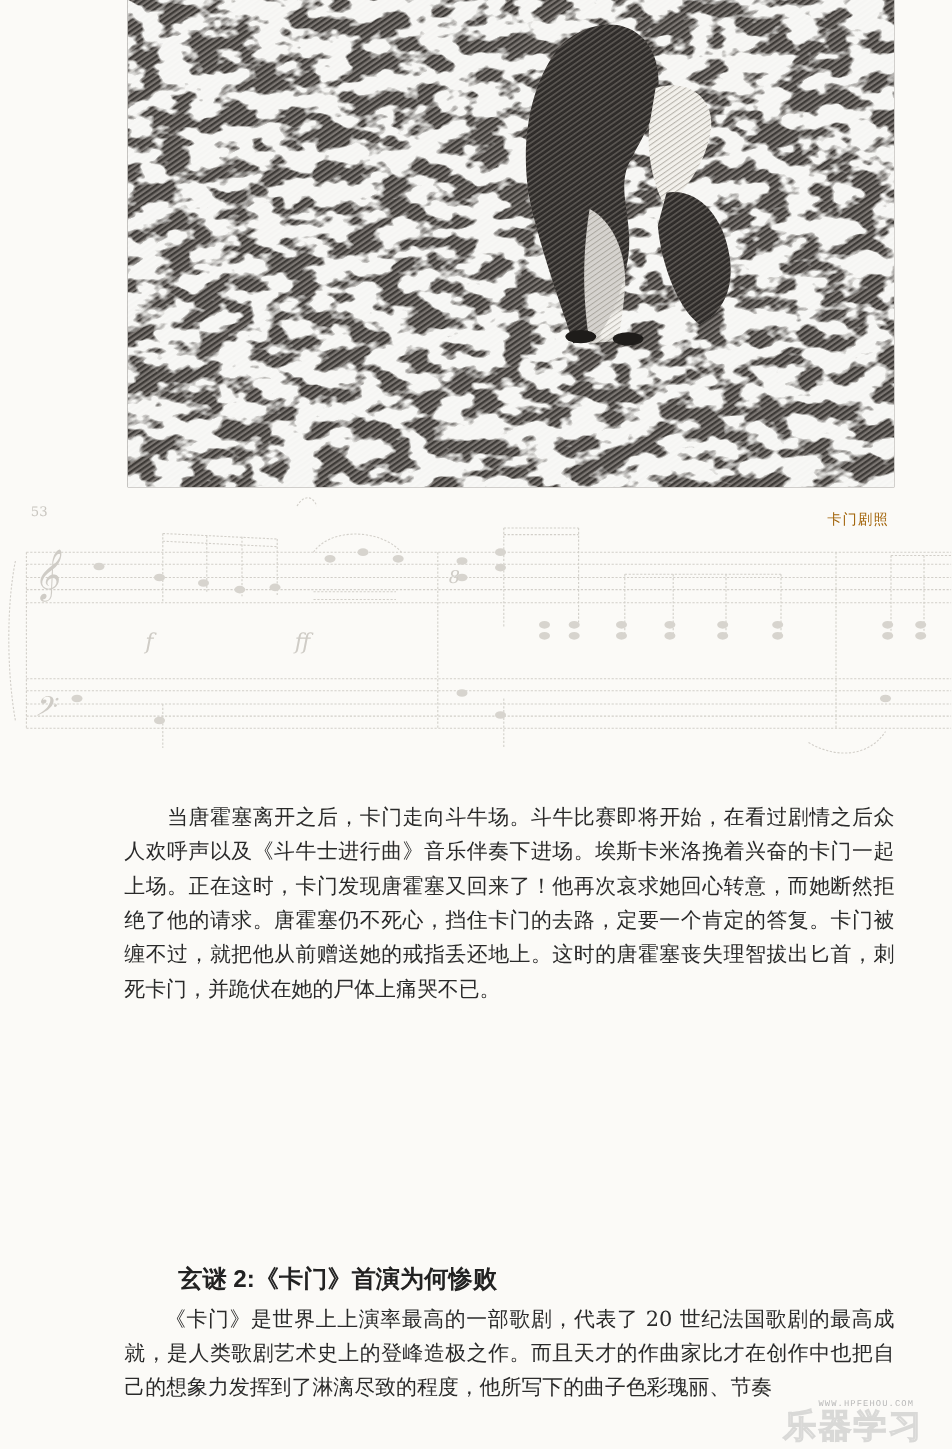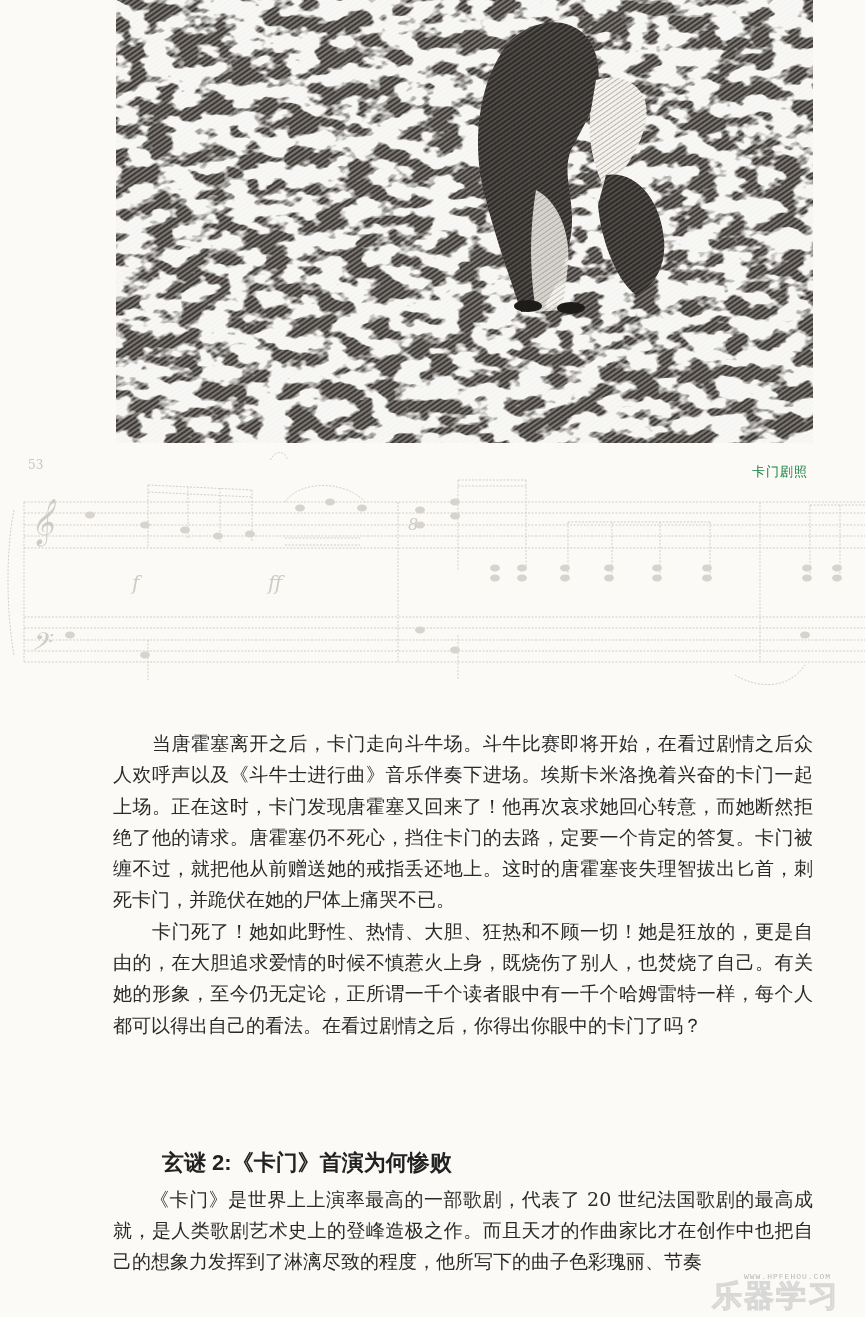--- a/index.html
+++ b/index.html
@@ -9,21 +9,21 @@
     font-family: "DejaVu Serif", "Liberation Serif", serif;
     color: #2a2a2a;
   }
   .photo {
     position: absolute; left: 116px; top: 0; width: 697px; height: 443px;
     overflow: hidden; background: #6e6a66;
   }
   .photo svg { display: block; }
   .caption {
     position: absolute; left: 752px; top: 463px;
-    font-size: 13px; letter-spacing: 1px; color: #15803d;
+    font-size: 13px; letter-spacing: 1px; color: #a16207;
     font-family: "DejaVu Sans", "Liberation Sans", sans-serif;
   }
   .score {
     position: absolute; left: 0; top: 450px; width: 865px; height: 240px;
   }
   .measure-num {
     position: absolute; left: 28px; top: 458px; font-size: 12px; color: #c9c6c0;
     font-family: "DejaVu Serif", serif;
   }
   .body-text {
@@ -188,23 +188,20 @@
     <text x="132" y="140" font-size="20">f</text>
     <text x="268" y="140" font-size="20">ff</text>
     <text x="408" y="80" font-size="16">8</text>
   </g>
 </svg>
 
 <div class="body-text" style="top:728px;">
   <p class="indent">
     <span>当唐霍塞离开之后，卡门走向斗牛场。斗牛比赛即将开始，在看过剧情之后</span><span>众人欢呼声以及《斗牛士进行曲》音乐伴奏下进场。埃斯卡米洛挽着兴奋的卡</span><span>门一起上场。正在这时，卡门发现唐霍塞又回来了！他再次哀求她回心转意，</span><span>而她断然拒绝了他的请求。唐霍塞仍不死心，挡住卡门的去路，定要一个肯定</span><span>的答复。卡门被缠不过，就把他从前赠送她的戒指丢还地上。这时的唐霍塞丧</span><span>失理智拔出匕首，刺死卡门，并跪伏在她的尸体上痛哭不已。</span>
   </p>
-  <p class="indent">
-    <span>卡门死了！她如此野性、热情、大胆、狂热和不顾一切！她是狂放的，更是</span><span>自由的，在大胆追求爱情的时候不慎惹火上身，既烧伤了别人，也焚烧了自己。</span><span>有关她的形象，至今仍无定论，正所谓一千个读者眼中有一千个哈姆雷特一样，</span><span>每个人都可以得出自己的看法。在看过剧情之后，你得出你眼中的卡门了吗？</span>
-  </p>
 </div>
 
 <div class="heading">玄谜 2:《卡门》首演为何惨败</div>
 
 <div class="para2">
   <p>
     <span>《卡门》是世界上上演率最高的一部歌剧，代表了 20 世纪法国歌剧的最高</span><span>成就，是人类歌剧艺术史上的登峰造极之作。而且天才的作曲家比才在创作中</span><span>也把自己的想象力发挥到了淋漓尽致的程度，他所写下的曲子色彩瑰丽、节奏</span>
   </p>
 </div>
 

